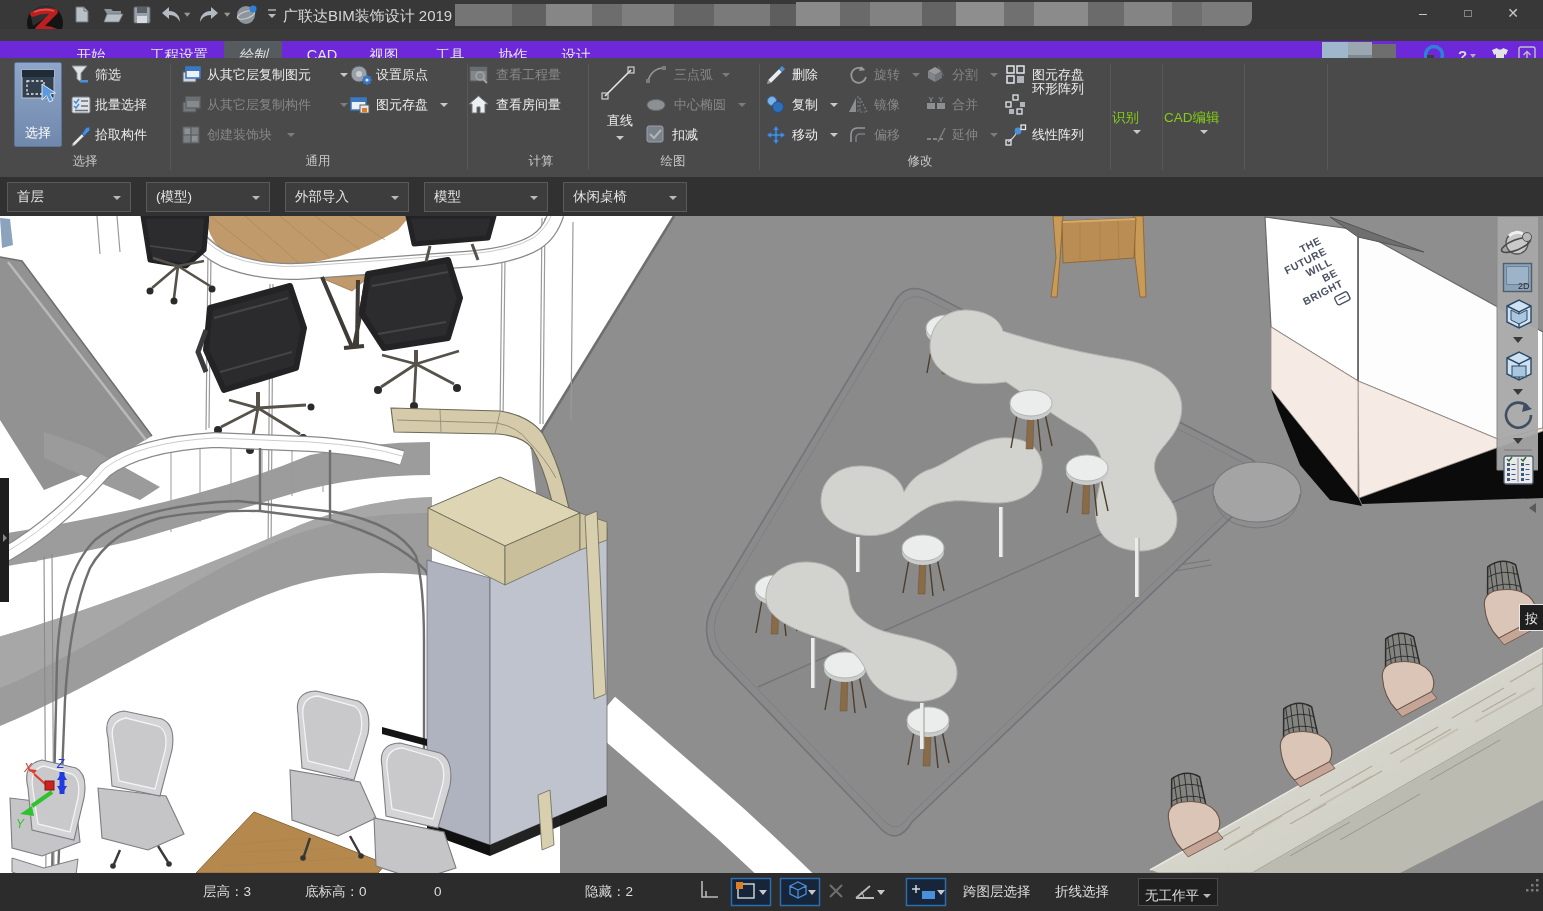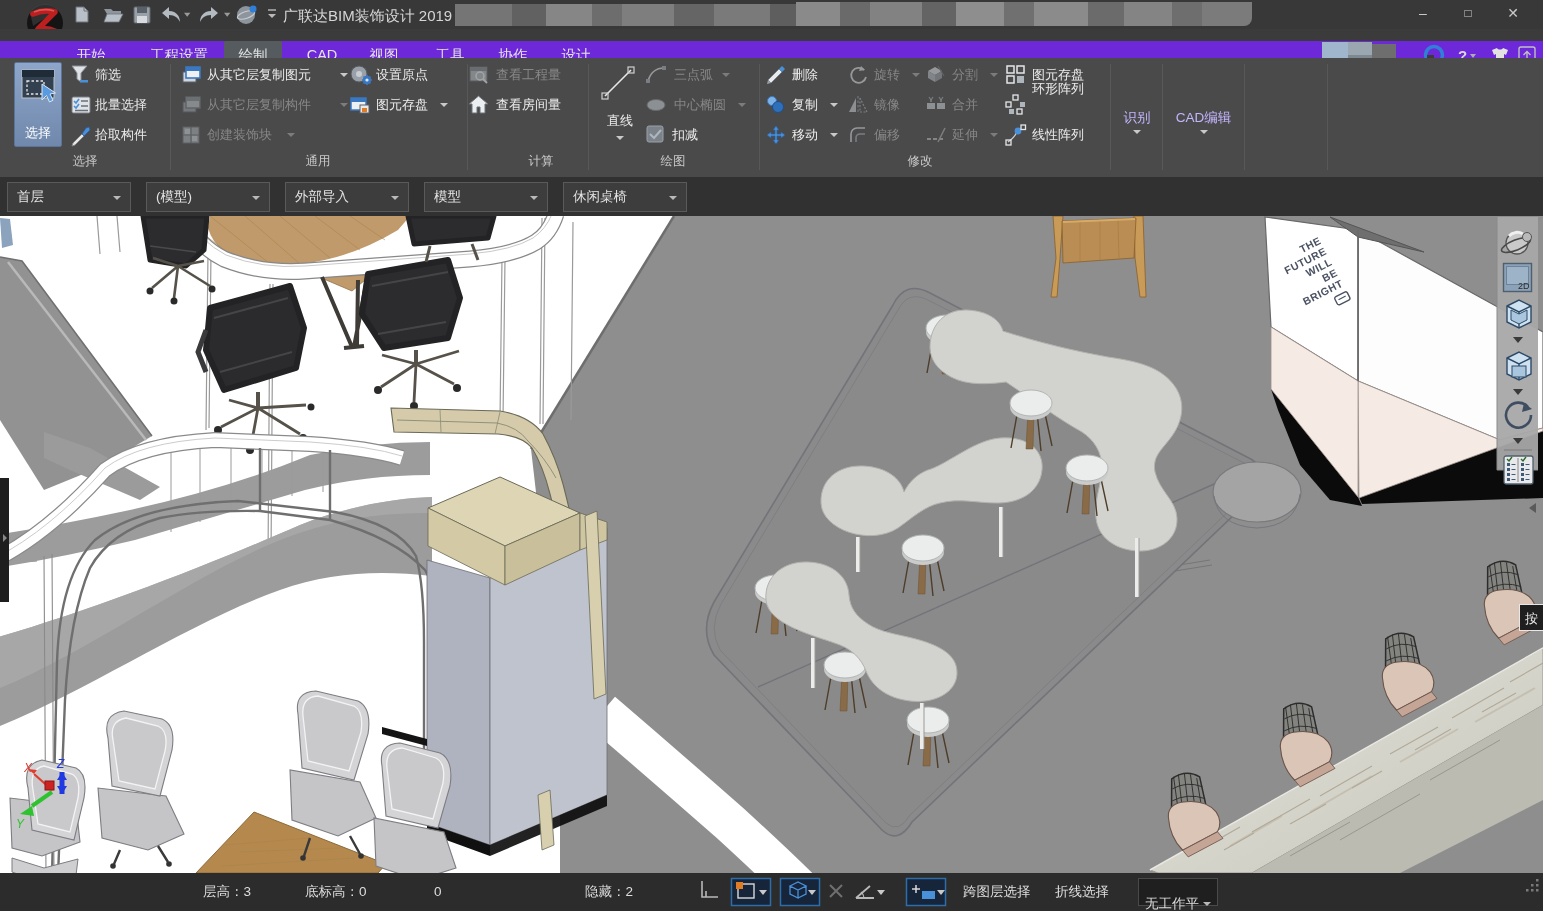--- a/index.html
+++ b/index.html
@@ -8,32 +8,32 @@
 #app *{box-sizing:border-box;}
 .abs{position:absolute;}
 
 .titlebar{position:absolute;left:0;top:0;width:1543px;height:29px;background:#383838;}
 .title-text{position:absolute;left:283px;top:7px;font-size:15px;color:#d6d6d6;white-space:nowrap;}
 .mosa{position:absolute;}
 .winbtn{position:absolute;top:0;width:30px;height:26px;color:#c9c9c9;font-size:14px;text-align:center;line-height:26px;}
 
 .tabs{position:absolute;left:0;top:29px;width:1543px;height:29px;background:#6d28d9;margin-top:12px;}
 .tab{position:absolute;top:0;height:29px;line-height:29px;font-size:14.5px;color:#e3e3e3;text-align:center;}
-.tab.active{background:#565b5f;border-radius:2px 2px 0 0;}
+.tab.active{background:#565b5f;border-radius:2px 2px 0 0;font-style:italic;}
 
 .ribbon{position:absolute;left:0;top:58px;width:1543px;height:119px;background:#4a4a4a;}
 .rib-div{position:absolute;top:6px;height:106px;width:1px;background:#3c3c3c;border-right:1px solid #585858;}
 .grp-label{position:absolute;top:95px;height:18px;font-size:12.5px;color:#c9c9c9;text-align:center;}
 .rtext{position:absolute;font-size:13px;color:#ececec;white-space:nowrap;height:18px;line-height:18px;}
 .rtext.dis{color:#878787;}
 .arr{position:absolute;width:0;height:0;border-left:4px solid transparent;border-right:4px solid transparent;border-top:4px solid #c9c9c9;}
 .arr.dis{border-top-color:#7c7c7c;}
 .bigbtn{position:absolute;left:14px;top:4px;width:48px;height:85px;background:linear-gradient(#8ea6c9,#6f88ac);border:1px solid #5d749a;border-radius:2px;}
 .bigbtn .cap{position:absolute;left:0;bottom:4px;width:100%;text-align:center;font-size:13px;color:#fff;}
-.ddbtn{position:absolute;top:0px;height:151px;text-align:center;font-size:13.5px;color:#c4b5fd;}
+.ddbtn{position:absolute;top:0px;height:151px;text-align:left;font-size:13.5px;color:#84cc16;}
 .ddbtn .t{position:absolute;width:100%;top:51px;}
 .ddbtn .a{position:absolute;left:50%;margin-left:-4px;top:72px;}
 
 .selrow{position:absolute;left:0;top:177px;width:1543px;height:39px;background:#313131;}
 .selbox{position:absolute;top:5px;width:124px;height:30px;background:#3d3d3d;border:1px solid #5a5a5a;
  font-size:13.5px;color:#e3e3e3;line-height:28px;padding-left:9px;}
 .selbox .sa{position:absolute;right:9px;top:13px;width:0;height:0;border-left:4px solid transparent;border-right:4px solid transparent;border-top:4px solid #b9b9b9;}
 
 .status{position:absolute;left:0;top:873px;width:1543px;height:38px;background:#2c2c2c;font-size:13.5px;color:#dedede;}
 .st{position:absolute;top:0;height:38px;line-height:38px;white-space:nowrap;}
@@ -783,21 +783,21 @@
       <path d="M170,25 a8 8 0 0 0 -3,-6" fill="none" stroke="#b9b9b9" stroke-width="1.2"></path>
       <path d="M183,17 l8,0 l-4,5 z" fill="#c9c9c9"></path>
 
       <rect x="212.5" y="5.5" width="39" height="27" fill="#16253a" stroke="#2f6da8" stroke-width="1.5"></rect>
       <path d="M222,12 v8 M218,16 h8" stroke="#d9d9d9" stroke-width="1.5"></path>
       <rect x="228" y="18" width="13" height="8" fill="#4a90d9"></rect>
       <path d="M243,17 l8,0 l-4,5 z" fill="#c9c9c9"></path>
     </svg>
     <div class="st" style="left:963px">跨图层选择</div>
     <div class="st" style="left:1055px">折线选择</div>
-    <div class="st" style="left:1138px;top:5px;height:28px;line-height:26px;background:#1f1f1f;border:1px solid #4a4a4a;padding:12px 6px">无工作平<span style="display:inline-block;width:0;height:0;border-left:4px solid transparent;border-right:4px solid transparent;border-top:4px solid #b9b9b9;margin-left:4px;vertical-align:middle"></span></div>
+    <div class="st" style="left:1138px;top:5px;height:28px;line-height:26px;background:#1f1f1f;border:1px solid #4a4a4a;padding:4px 6px">无工作平<span style="display:inline-block;width:0;height:0;border-left:4px solid transparent;border-right:4px solid transparent;border-top:4px solid #b9b9b9;margin-left:4px;vertical-align:middle"></span></div>
     <svg class="abs" style="left:1524px;top:0" width="19" height="38">
       <g fill="#7a7a7a">
         <rect x="12" y="6" width="2.5" height="2.5"></rect>
           <rect x="12" y="11" width="2.5" height="2.5"></rect>
           <rect x="7" y="11" width="2.5" height="2.5"></rect>
         <rect x="12" y="16" width="2.5" height="2.5"></rect>
           <rect x="7" y="16" width="2.5" height="2.5"></rect>
           <rect x="2" y="16" width="2.5" height="2.5"></rect>
       </g>
     </svg>

